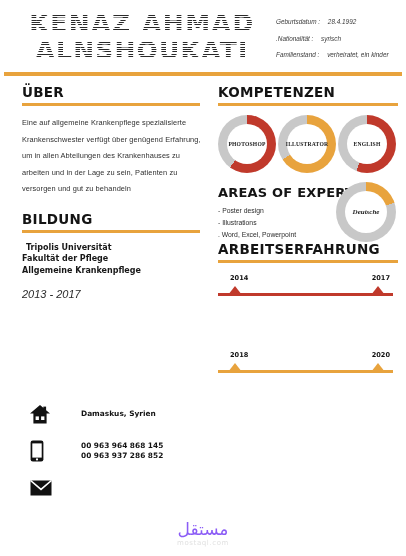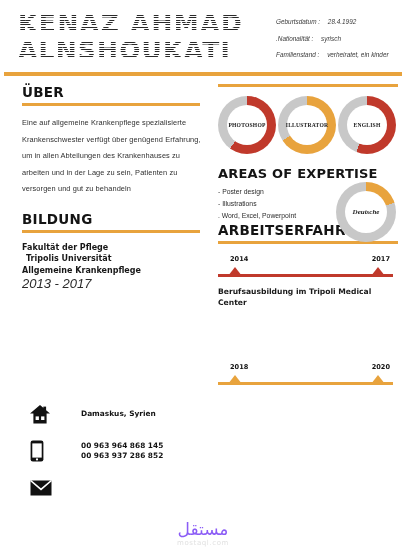--- a/index.html
+++ b/index.html
@@ -21,20 +21,21 @@
     position: absolute;
     left: 0; top: 0;
     width: 406px;
     height: 72px;
   }
   .name-block {
     position: absolute;
     left: 18px;
     top: 10px;
     width: 248px;
+    text-align: center;
   }
   .name-line {
     font-family: "DejaVu Sans", sans-serif;
     font-weight: bold;
     font-size: 25px;
     line-height: 27px;
     letter-spacing: 1.5px;
     color: #2a2a2a;
     background-image: repeating-linear-gradient(
         180deg,
@@ -122,21 +123,22 @@
   .edu-line {
     font-family: "DejaVu Sans", sans-serif;
     font-weight: bold;
     font-size: 8px;
     line-height: 11.5px;
     color: #171717;
     white-space: nowrap;
   }
   .edu-line.first { padding-left: 4px; }
   .edu-years {
-    font-size: 13px;
+    margin-top: 12px;
+    font-size: 11px;
     font-style: italic;
     color: #2b2b2b;
   }
 
   
   .rings-row {
     position: relative;
     height: 62px;
     margin-top: 2px;
   }
@@ -334,31 +336,32 @@
 
   <div>
     <div class="sec-title">ÜBER</div>
     <div class="sec-rule rule-w-uber"></div>
     <p class="about-p"> Eine auf allgemeine Krankenpflege spezialisierte Krankenschwester verfügt über genügend Erfahrung, um in allen Abteilungen des Krankenhauses zu arbeiten und in der Lage zu sein, Patienten zu versorgen und gut zu behandeln</p>
   </div>
 
   <div class="bildung-wrap">
     <div class="sec-title">BILDUNG</div>
     <div class="sec-rule rule-w-bild"></div>
+    <div class="edu-line first">Tripolis Universität</div>
     <div class="edu-line">Fakultät der Pflege</div>
-    <div class="edu-line first">Tripolis Universität</div>
     <div class="edu-line">Allgemeine Krankenpflege</div>
     <div class="edu-years">2013 - 2017</div>
   </div>
 
 </div>
 
 <div class="col-right">
 
   <div>
+    <div class="sec-title">KOMPETENZEN</div>
     <div class="sec-rule rule-w-komp"></div>
 
     <div class="rings-row">
       <div class="ring ring-ps">
         <div class="disc" style="background: conic-gradient(rgb(192, 57, 43) 0deg, rgb(192, 57, 43) 216deg, rgb(200, 200, 200) 216deg, rgb(200, 200, 200) 360deg);"></div>
         <div class="hole"></div>
         <div class="lbl">PHOTOSHOP</div>
       </div>
       <div class="ring ring-ai">
         <div class="disc" style="background: conic-gradient(rgb(232, 163, 61) 0deg, rgb(232, 163, 61) 237.6deg, rgb(200, 200, 200) 237.6deg, rgb(200, 200, 200) 360deg);"></div>
@@ -386,22 +389,20 @@
 
     <div class="tl-block">
       <div class="tl-years">
         <span class="tl-year start">2014</span>
         <span class="tl-year end">2017</span>
       </div>
       <div class="tl-bar" id="tlbar1" style="background: rgb(192, 57, 43);">
         <span class="tl-marker start" id="tlm1s" style="border-bottom: 9px solid rgb(192, 57, 43);"></span>
         <span class="tl-marker end" id="tlm1e" style="border-bottom: 9px solid rgb(192, 57, 43);"></span>
       </div>
-      <div class="tl-desc">Berufsausbildung im Tripoli Medical
-Center</div>
     </div>
 
     <div class="tl-gap"></div>
 
     <div class="tl-block">
       <div class="tl-years">
         <span class="tl-year start">2018</span>
         <span class="tl-year end">2020</span>
       </div>
       <div class="tl-bar" id="tlbar2" style="background: rgb(232, 163, 61);">

